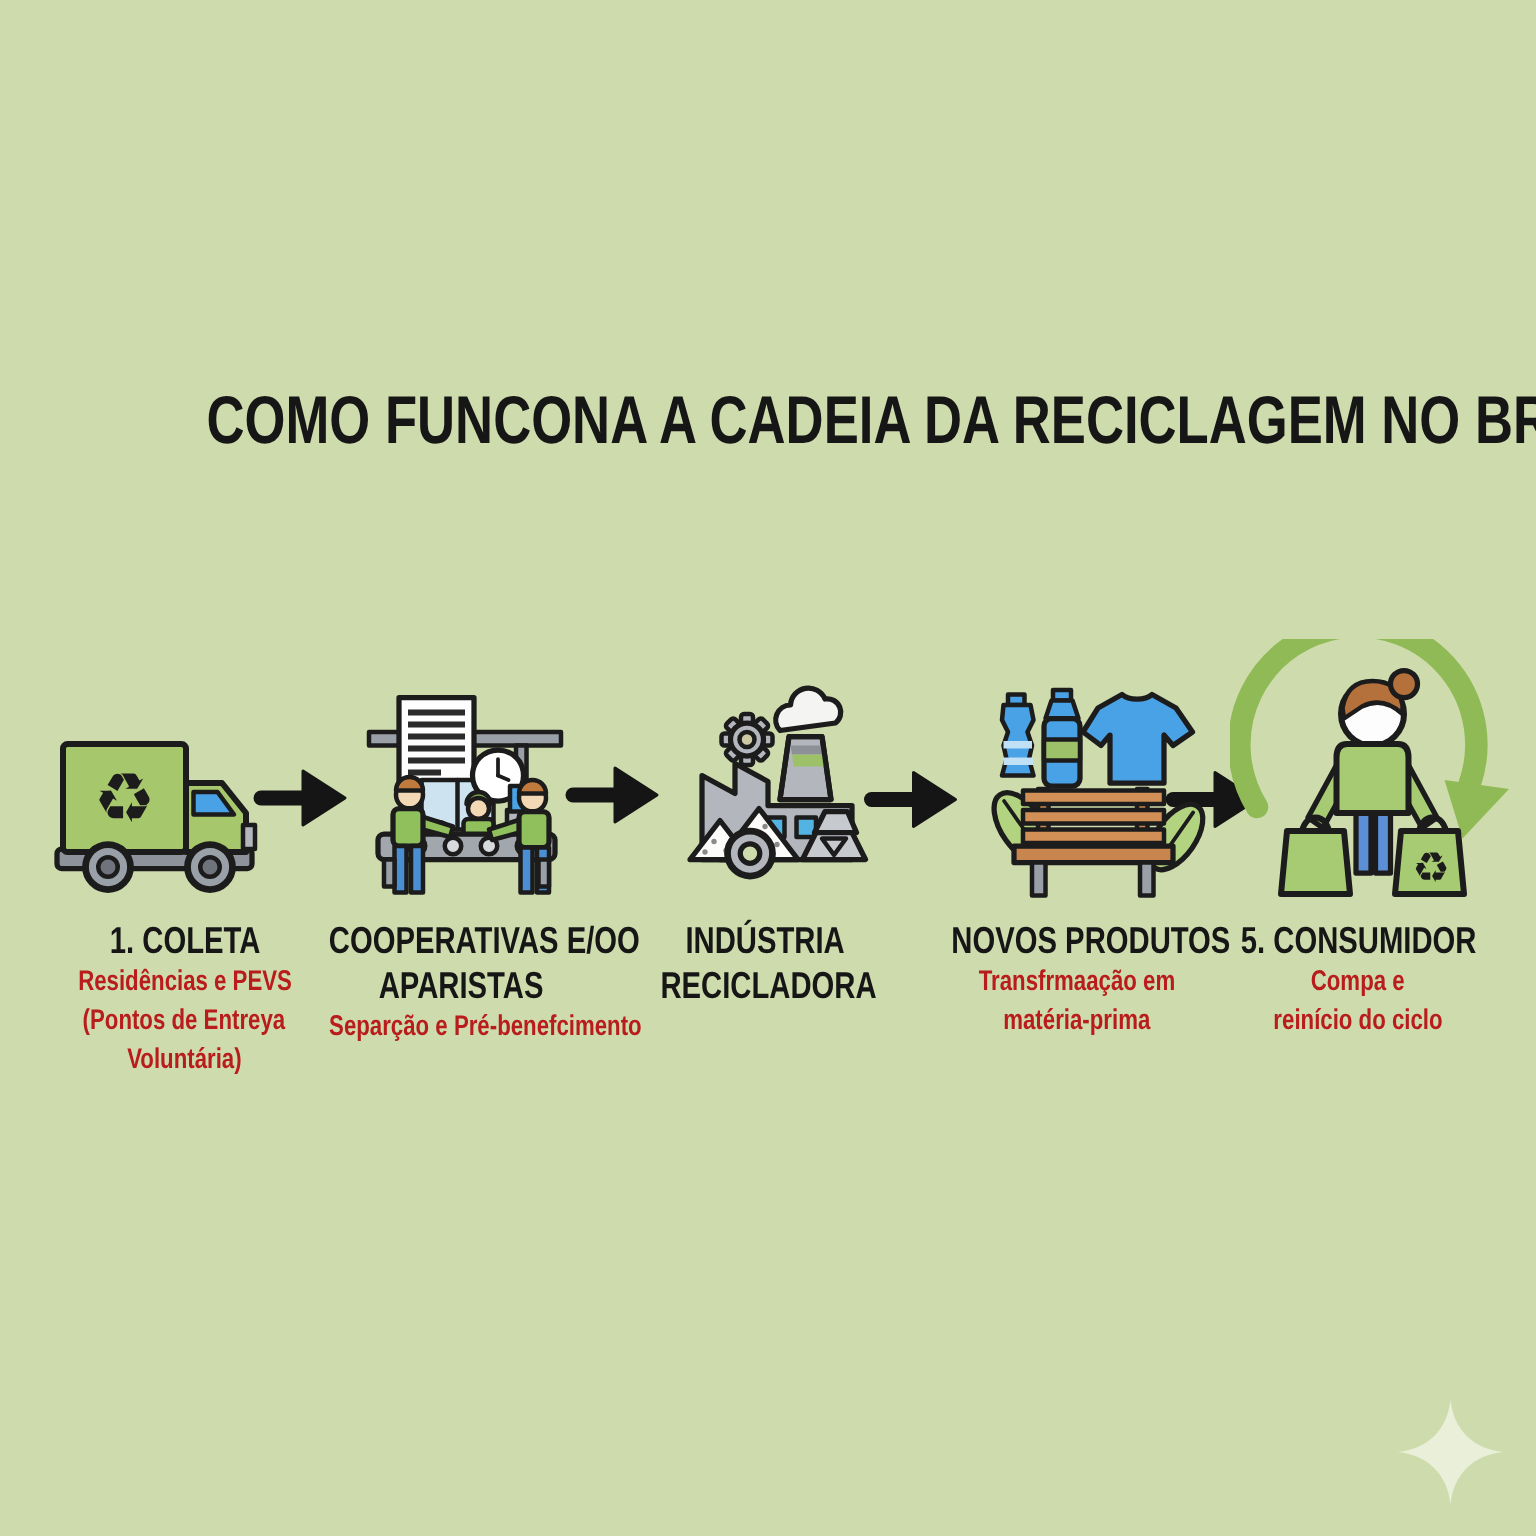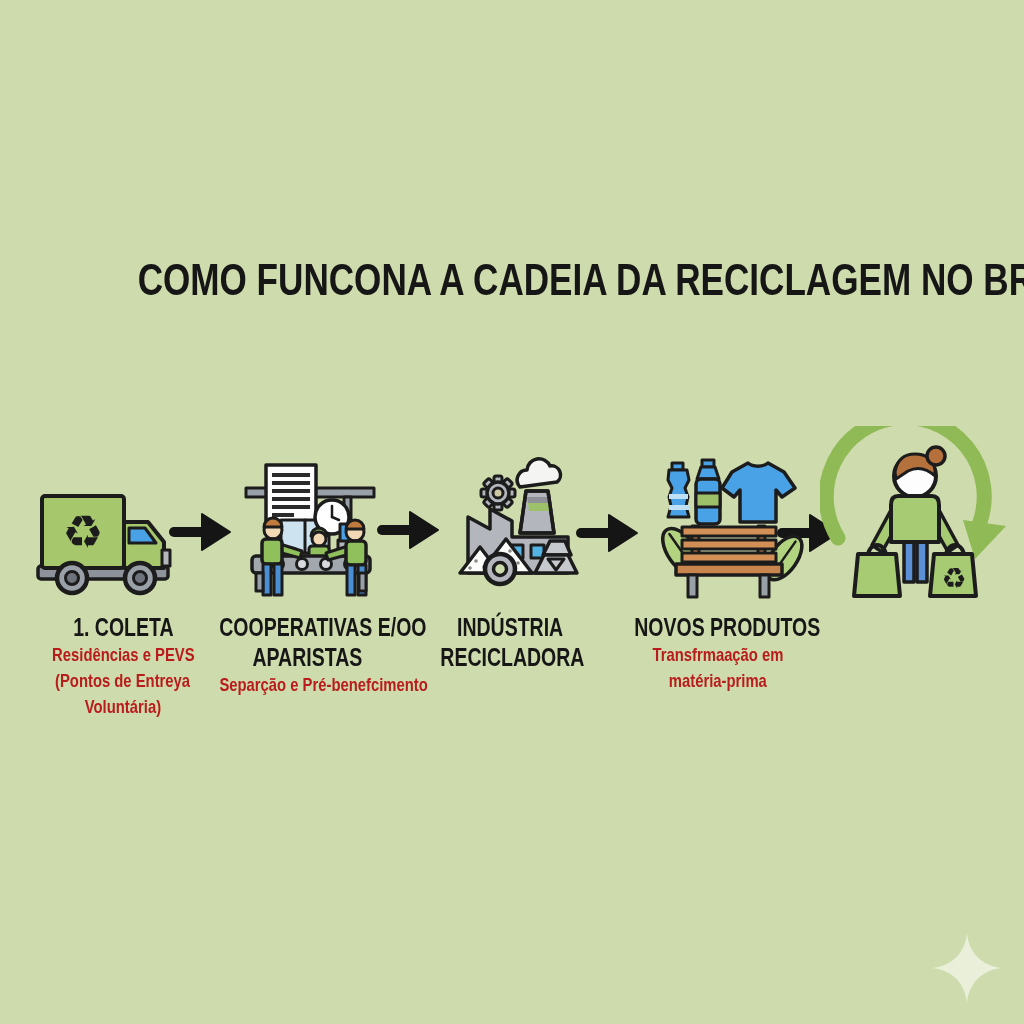--- a/index.html
+++ b/index.html
@@ -241,20 +241,25 @@
     <div class="step-heading"><span class="condense">INDÚSTRIA</span></div>
     <div class="step-heading"><span class="condense">RECICLADORA</span></div>
   </div>
 
   <div class="step-label sl4">
     <div class="step-heading"><span class="condense">NOVOS PRODUTOS</span></div>
     <div class="step-sub"><span class="condense">Transfrmaação em</span></div>
     <div class="step-sub"><span class="condense">matéria-prima</span></div>
   </div>
 
+  <div class="step-label sl5">
+    <div class="step-heading"><span class="condense">5. CONSUMIDOR</span></div>
+    <div class="step-sub"><span class="condense">Compa e</span></div>
+    <div class="step-sub"><span class="condense">reinício do ciclo</span></div>
+  </div>
 
   <div class="sparkle">
     <svg viewBox="0 0 70 70" xmlns="http://www.w3.org/2000/svg">
       <path d="M35 0 C37 20 50 33 70 35 C50 37 37 50 35 70 C33 50 20 37 0 35 C20 33 33 20 35 0 Z" fill="#e9efd9"></path>
     </svg>
   </div>
 
 </div>
 
 </body></html>

